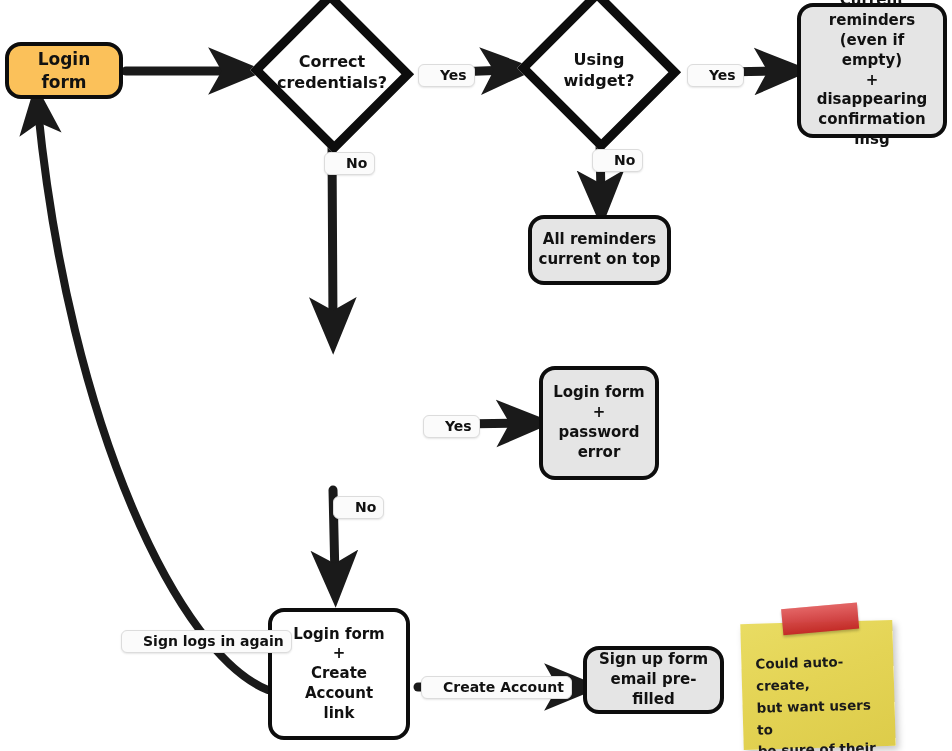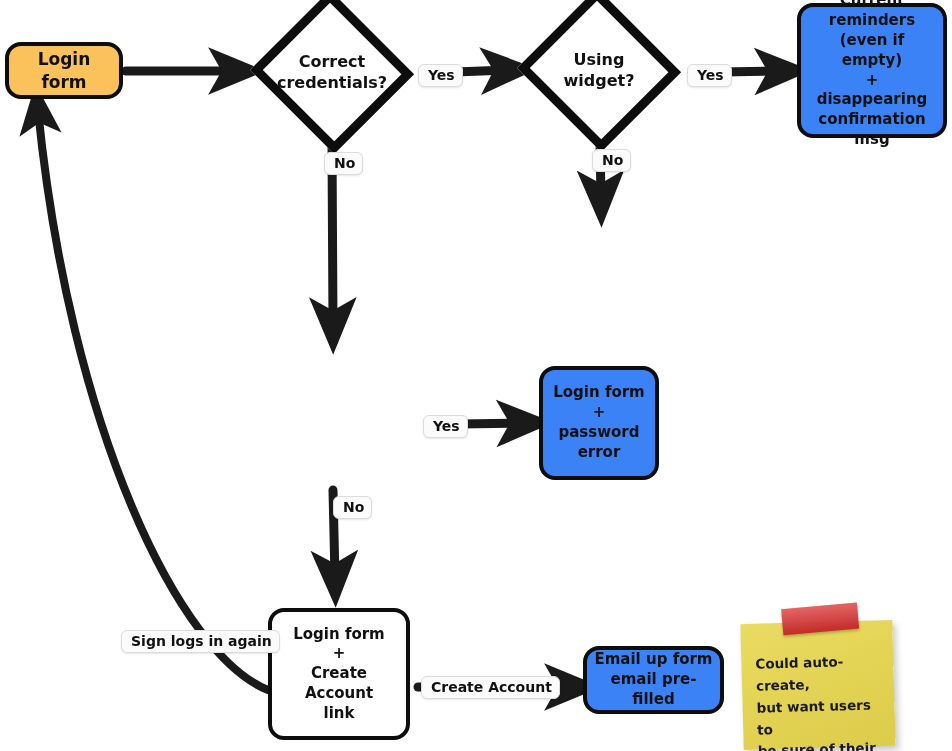--- a/index.html
+++ b/index.html
@@ -37,21 +37,21 @@
     color: #111111;
     font-family: "DejaVu Sans", sans-serif;
     line-height: 1.32;
     z-index: 5;
   }
   .rect {
     border: 4px solid #0d0d0d;
     border-radius: 16px;
   }
   .rect.orange { background: #fbc15a; }
-  .rect.green  { background: #3b82f6; }
+  .rect.green  { background: #e5e5e5; }
   .rect.white  { background: #ffffff; }
 
   .node .label {
     padding: 2px 6px;
     white-space: pre-line;
     font-weight: 600;
   }
 
   
   .diamond {
@@ -82,21 +82,21 @@
     color: #111111;
     line-height: 1.34;
   }
 
   
   .edge-label {
     position: absolute;
     background: #fbfbfb;
     border: 1px solid #dcdcdc;
     border-radius: 6px;
-    padding: 2px 7px 3px 9px;
+    padding: 2px 7px 3px 21px;
     font-size: 14px;
     font-weight: 600;
     color: #111111;
     white-space: nowrap;
     box-shadow: 0 1px 2px rgba(0,0,0,0.10);
     z-index: 12;
     font-family: "DejaVu Sans", sans-serif;
   }
 
   
@@ -194,38 +194,42 @@
   </div>
 
   <div class="node rect green" style="left:797px; top:3px; width:150px; height:135px; font-size:15px;">
     <span class="label">Current reminders
 (even if empty)
 +
 disappearing
 confirmation msg</span>
   </div>
 
+  <div class="node rect green" style="left:528px; top:215px; width:143px; height:70px; font-size:15px;">
+    <span class="label">All reminders
+current on top</span>
+  </div>
 
 
   <div class="node rect green" style="left:539px; top:366px; width:120px; height:114px; font-size:15px;">
     <span class="label">Login form
 +
 password
 error</span>
   </div>
 
   <div class="node rect white" style="left:268px; top:608px; width:142px; height:132px; font-size:15px;">
     <span class="label">Login form
 +
 Create Account
 link</span>
   </div>
 
   <div class="node rect green" style="left:583px; top:646px; width:141px; height:68px; font-size:15px;">
-    <span class="label">Email up form
+    <span class="label">Sign up form
 email pre-filled</span>
   </div>
 
   <div class="edge-label" style="left:418px; top:64px;">Yes</div>
 
   <div class="edge-label" style="left:324px; top:152px;">No</div>
 
   <div class="edge-label" style="left:687px; top:64px;">Yes</div>
 
   <div class="edge-label" style="left:592px; top:149px;">No</div>

